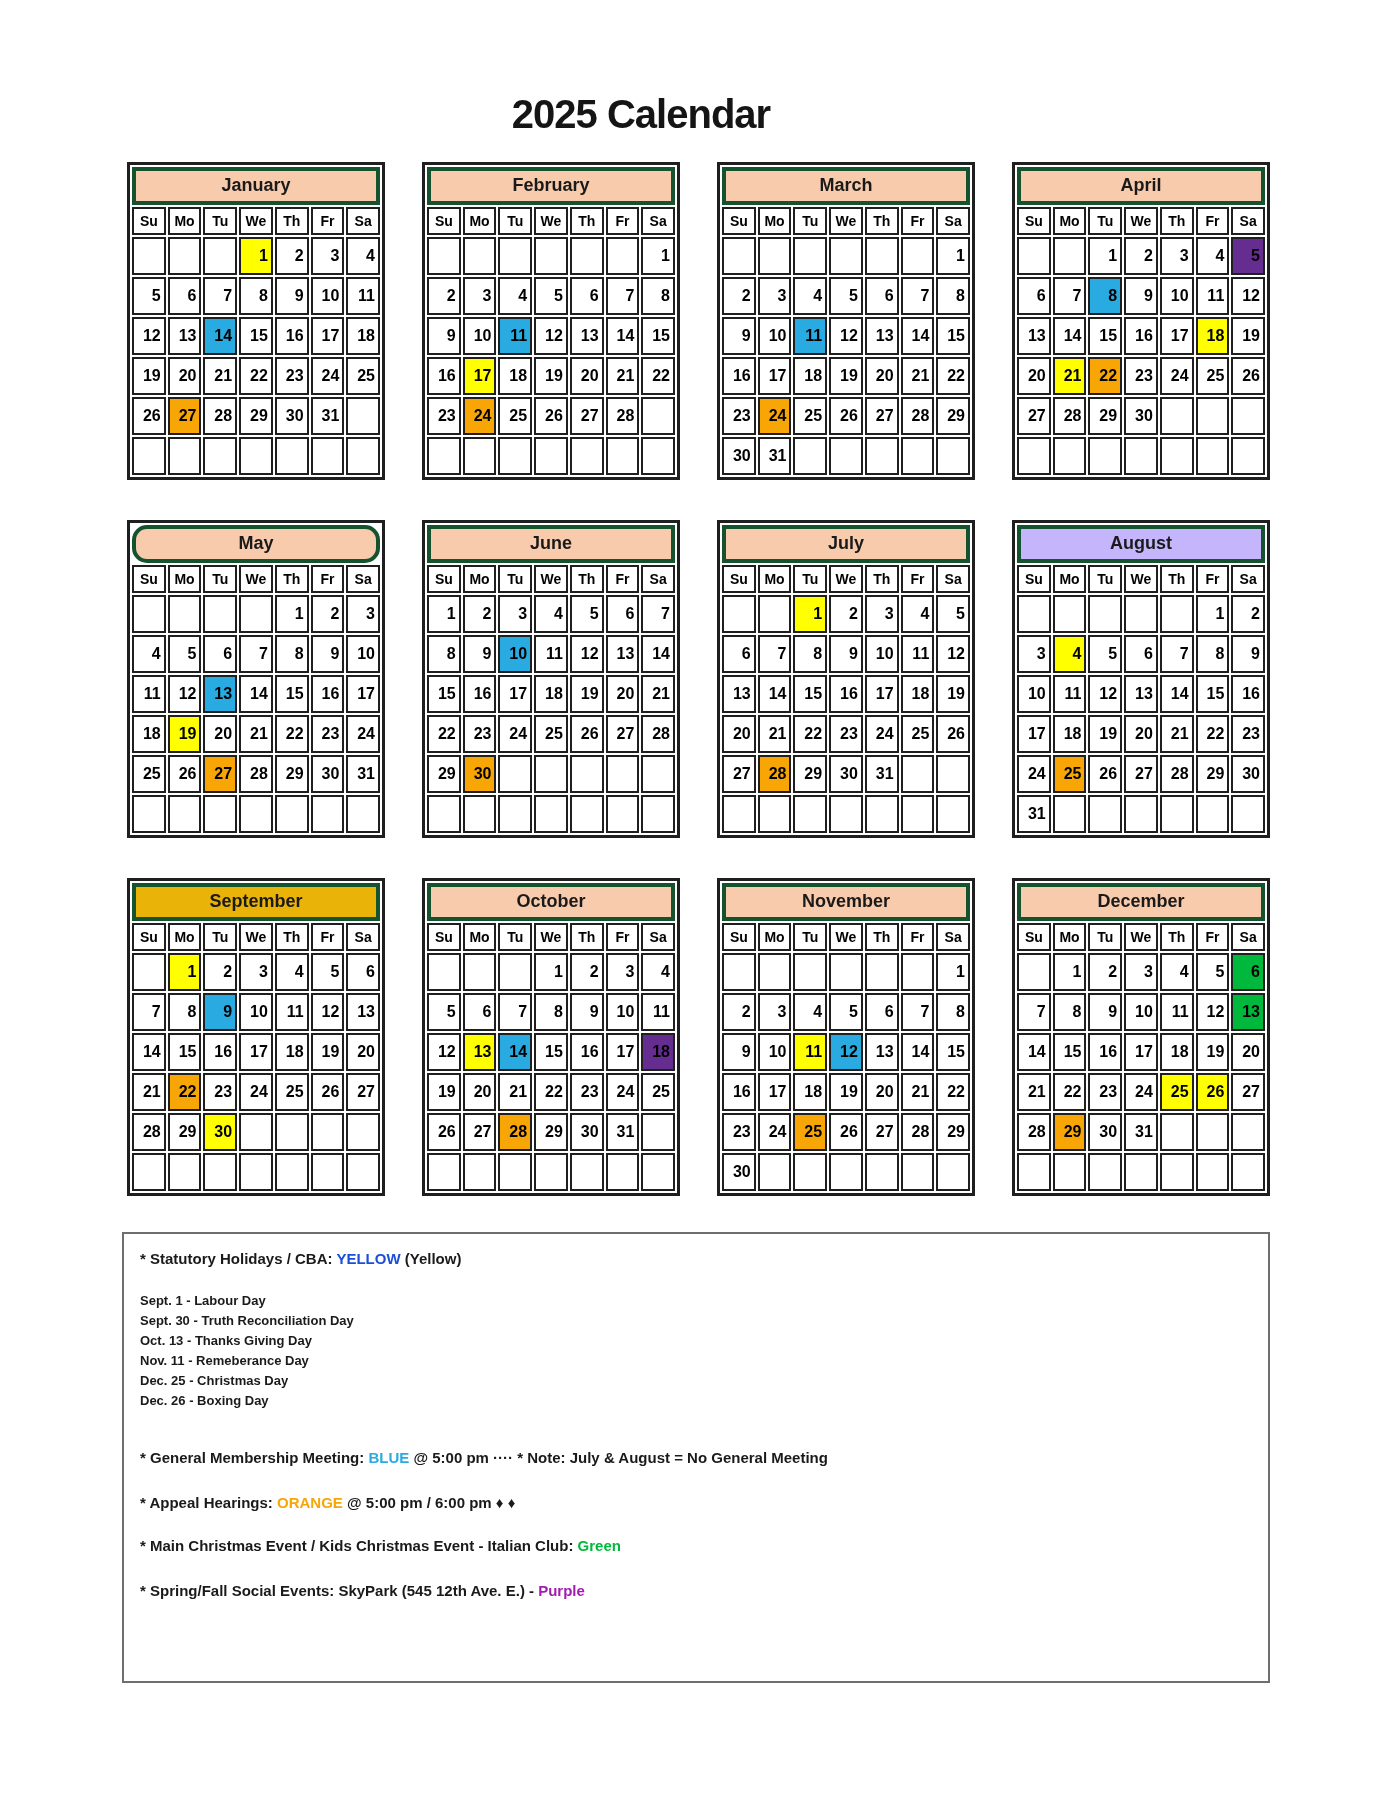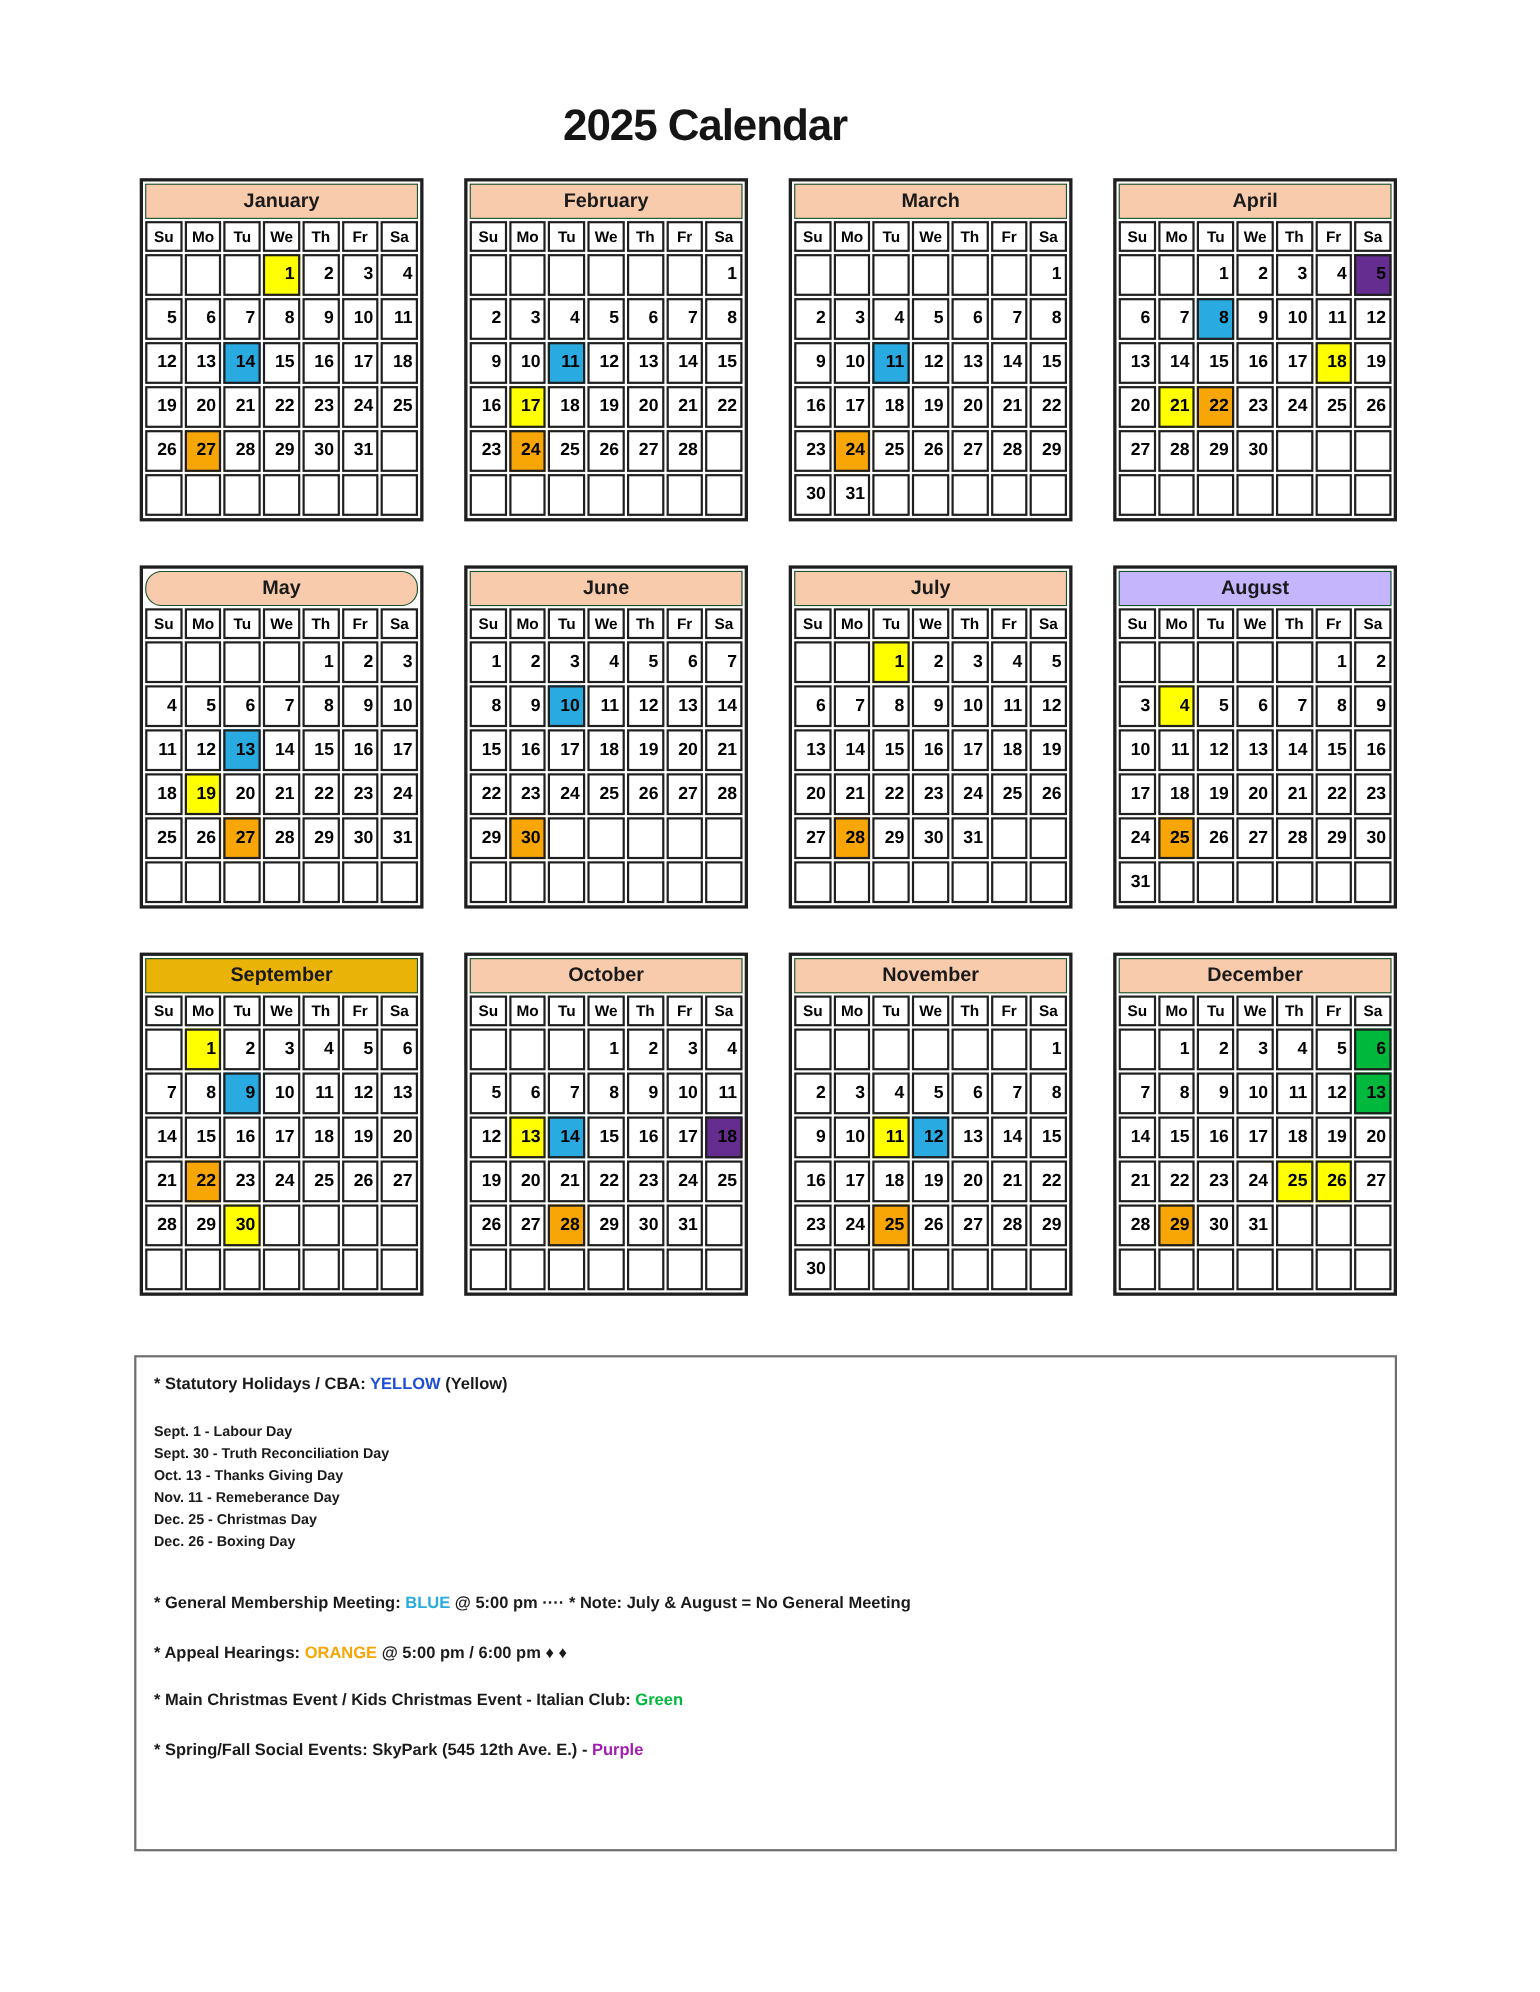--- a/index.html
+++ b/index.html
@@ -3,21 +3,21 @@
 <meta charset="utf-8">
 <style>
   html,body{margin:0;padding:0;background:#ffffff;}
   .page{position:relative;width:1400px;height:1811px;background:#ffffff;
         font-family:"Liberation Sans",sans-serif;color:#111;overflow:hidden;}
   .title{position:absolute;top:92px;left:0;width:1282px;text-align:center;
          font-size:40px;font-weight:bold;color:#151515;letter-spacing:-1px;}
   .calendar-grid{position:absolute;left:127px;top:162px;display:grid;
                  grid-template-columns:repeat(4,258px);column-gap:37px;row-gap:40px;}
   .month{box-sizing:border-box;width:258px;border:3px solid #1f1f1f;background:#fff;padding:2px;}
-  .month-header{border:1px solid #14532d;height:30px;line-height:29px;text-align:center;
+  .month-header{border:4px solid #14532d;height:30px;line-height:29px;text-align:center;
                 font-size:18px;font-weight:bold;margin-bottom:2px;color:#1a1a1a;}
   .mgrid{display:grid;grid-template-columns:repeat(7,1fr);gap:2px;}
   .cell{border:2px solid #1f1f1f;box-sizing:border-box;font-weight:bold;background:#fff;
         overflow:hidden;color:#000;}
   .dayname{height:28px;line-height:24px;text-align:center;font-size:14px;}
   .day{height:38px;line-height:34px;text-align:right;padding-right:3px;font-size:16px;}
   .legend{position:absolute;left:122px;top:1232px;width:1148px;height:451px;
           box-sizing:border-box;border:2px solid #6e6e6e;background:#fff;
           padding:16px 10px 0 16px;}
   .legend-line{font-size:15px;font-weight:bold;color:#1a1a1a;white-space:nowrap;}

